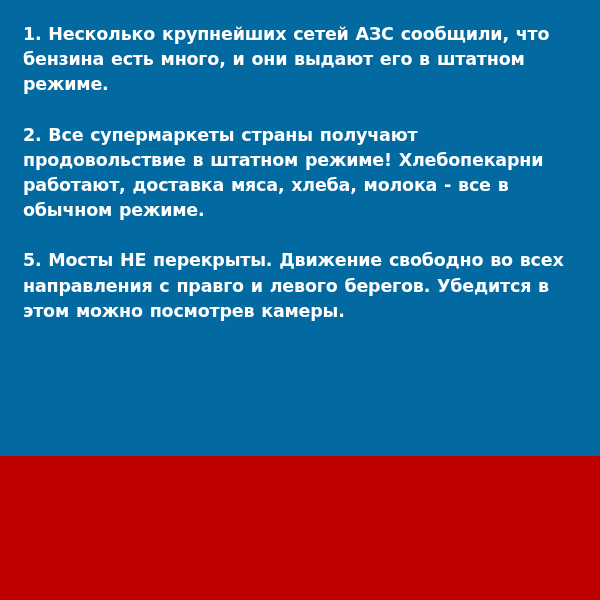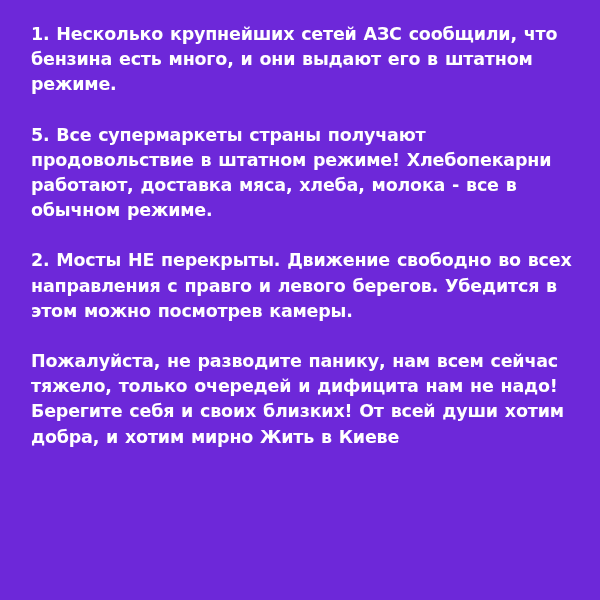--- a/index.html
+++ b/index.html
@@ -3,37 +3,36 @@
 <meta charset="utf-8">
 <style>
   html, body { margin: 0; padding: 0; }
   body {
     width: 600px; height: 600px;
     background: #bf0000;
     overflow: hidden;
   }
   .card {
     position: relative;
-    width: 600px; height: 600px;
-    background: #6d28d9;
+    width: 600px; height: 456px;
+    background: #0369a1;
     box-sizing: border-box;
-    padding: 22px 24px 0 31px;
+    padding: 22px 24px 0 23px;
   }
   .para {
     color: #ffffff;
     font-family: "DejaVu Sans", sans-serif;
     font-weight: bold;
     font-size: 17.5px;
     line-height: 25.2px;
     margin: 0 0 25px 0;
     letter-spacing: -0.2px;
     word-spacing: 1px;
   }
 </style>
 </head>
 <body>
 
 <div class="card">
   <p class="para">1. Несколько крупнейших сетей АЗС сообщили, что бензина есть много, и они выдают его в штатном режиме.</p>
-  <p class="para">5. Все супермаркеты страны получают продовольствие в штатном режиме! Хлебопекарни работают, доставка мяса, хлеба, молока - все в обычном режиме.</p>
-  <p class="para">2. Мосты НЕ перекрыты. Движение свободно во всех направления с правго и левого берегов. Убедится в этом можно посмотрев камеры.</p>
-  <p class="para">Пожалуйста, не разводите панику, нам всем сейчас тяжело, только очередей и дифицита нам не надо! Берегите себя и своих близких! От всей души хотим добра, и хотим мирно Жить в Киеве</p>
+  <p class="para">2. Все супермаркеты страны получают продовольствие в штатном режиме! Хлебопекарни работают, доставка мяса, хлеба, молока - все в обычном режиме.</p>
+  <p class="para">5. Мосты НЕ перекрыты. Движение свободно во всех направления с правго и левого берегов. Убедится в этом можно посмотрев камеры.</p>
 </div>
 
 </body></html>

